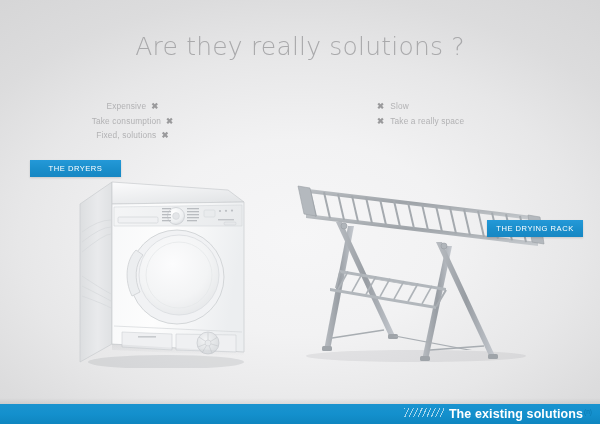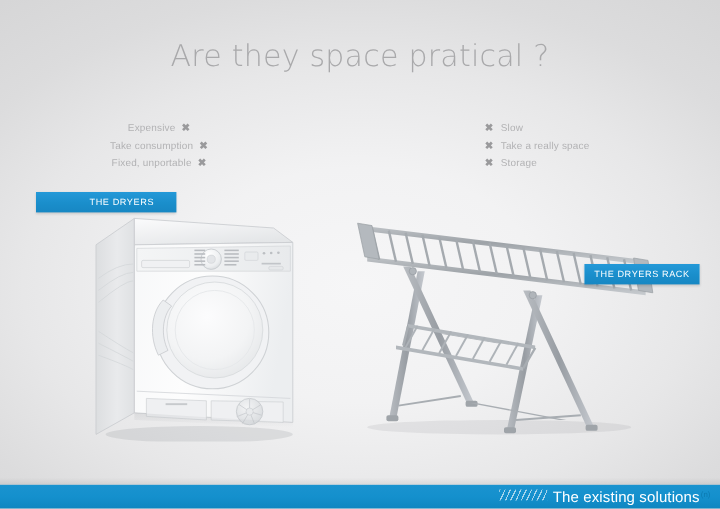--- a/index.html
+++ b/index.html
@@ -51,21 +51,21 @@
     line-height: 14.5px;
     letter-spacing: 0.15px;
   }
   .bullets.left {
     left: 60px;
     top: 99px;
     width: 145px;
     text-align: center;
   }
   .bullets.right {
-    left: 404px;
+    left: 377px;
     top: 99px;
     width: 180px;
     text-align: left;
   }
   .bullet-row {
     white-space: nowrap;
   }
   .xmark {
     color: #9a9a9c;
     font-size: 8.5px;
@@ -83,21 +83,20 @@
     color: #ffffff;
     font-size: 7.6px;
     letter-spacing: 0.5px;
     text-align: center;
     box-shadow: 0 1px 2px rgba(0,0,0,0.14);
   }
   .banner.dryers {
     left: 30px;
     top: 160px;
     width: 91px;
-    padding-left: 26px;
   }
   .banner.rack {
     left: 487px;
     top: 220px;
     width: 96px;
   }
 
   
   .footer {
     position: absolute;
@@ -125,21 +124,21 @@
     background-image: repeating-linear-gradient(
       115deg,
       rgba(255,255,255,0.62) 0px,
       rgba(255,255,255,0.62) 1px,
       rgba(255,255,255,0) 1px,
       rgba(255,255,255,0) 4px);
   }
   .footer-title {
     color: #ffffff;
     font-size: 12.5px;
-    font-weight: normal;
+    font-weight: bold;
     letter-spacing: 0.1px;
   }
   .footer-sup {
     color: #0b79b0;
     font-size: 6.5px;
     margin-left: 1px;
     position: relative;
     top: -4px;
   }
   .footer-shadow {
@@ -169,43 +168,40 @@
     width: 250px;
     height: 205px;
   }
   .rack-art svg { display: block; }
 </style>
 </head>
 <body>
 
 <div id="slide">
 
-  <div class="title">Are they space pratical ?</div>
+  <div class="title">Are they really solutions ?</div>
 
   <div class="bullets left">
     <div class="bullet-row">
       <span>Expensive</span><span class="xmark">✖</span>
     </div>
     <div class="bullet-row">
       <span>Take consumption</span><span class="xmark">✖</span>
     </div>
     <div class="bullet-row">
-      <span>Fixed, unportable</span><span class="xmark">✖</span>
+      <span>Fixed, solutions</span><span class="xmark">✖</span>
     </div>
   </div>
 
   <div class="bullets right">
     <div class="bullet-row">
       <span class="xmark">✖</span><span>Slow</span>
     </div>
     <div class="bullet-row">
       <span class="xmark">✖</span><span>Take a really space</span>
-    </div>
-    <div class="bullet-row">
-      <span class="xmark">✖</span><span>Storage</span>
     </div>
   </div>
 
   <div class="dryer">
     <svg width="170" height="192" viewBox="0 0 170 192" xmlns="http://www.w3.org/2000/svg">
       <defs>
         <linearGradient id="sideG" x1="0" y1="0" x2="1" y2="0">
           <stop offset="0%" stop-color="#dcdee0"></stop>
           <stop offset="55%" stop-color="#e9eaec"></stop>
           <stop offset="100%" stop-color="#dfe1e3"></stop>
@@ -411,21 +407,21 @@
       </g>
 
       <g stroke="#a8adb2" stroke-width="1.6">
         <line x1="134" y1="190" x2="188" y2="186"></line>
       </g>
     </svg>
   </div>
 
   <div class="banner dryers">THE DRYERS</div>
 
-  <div class="banner rack">THE DRYERS RACK</div>
+  <div class="banner rack">THE DRYING RACK</div>
 
   <div class="footer-shadow"></div>
   <div class="footer">
     <div class="footer-inner">
       <span class="hatch"></span>
       <span class="footer-title">The existing solutions</span>
       <span class="footer-sup">(n)</span>
     </div>
   </div>
 

